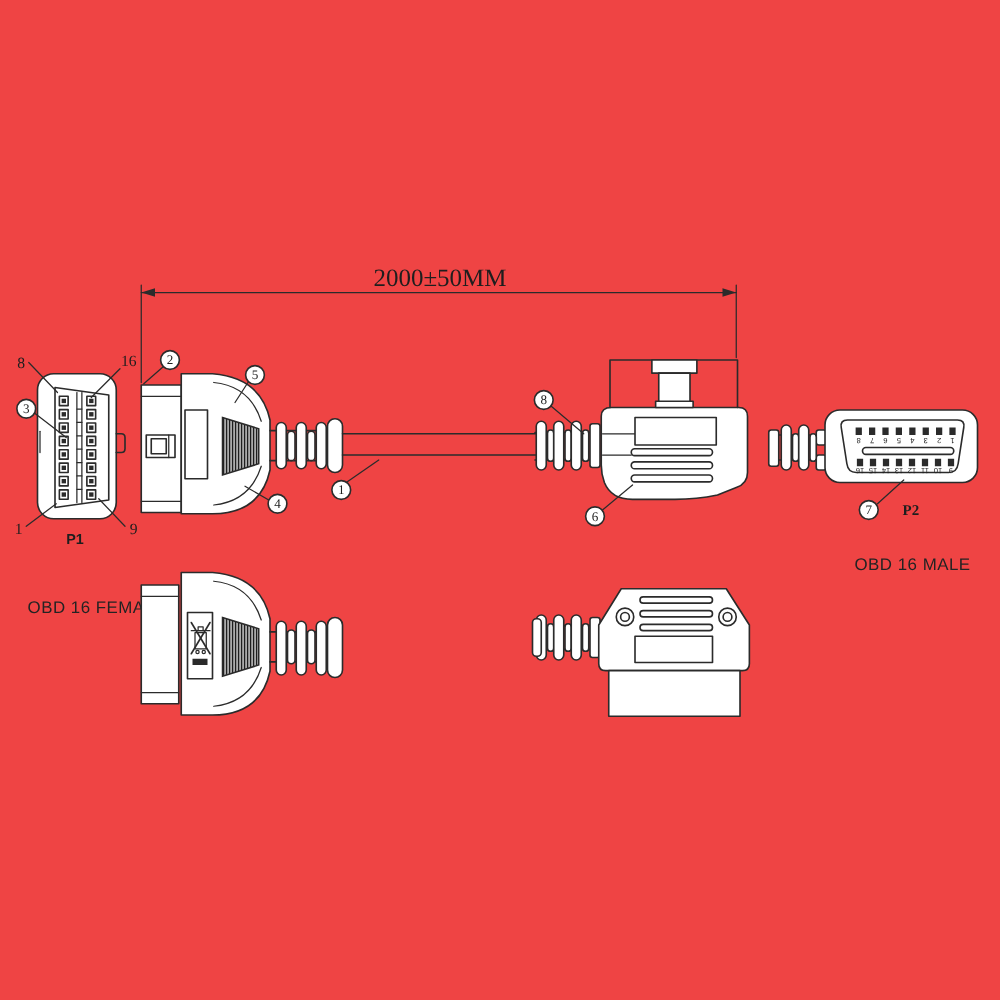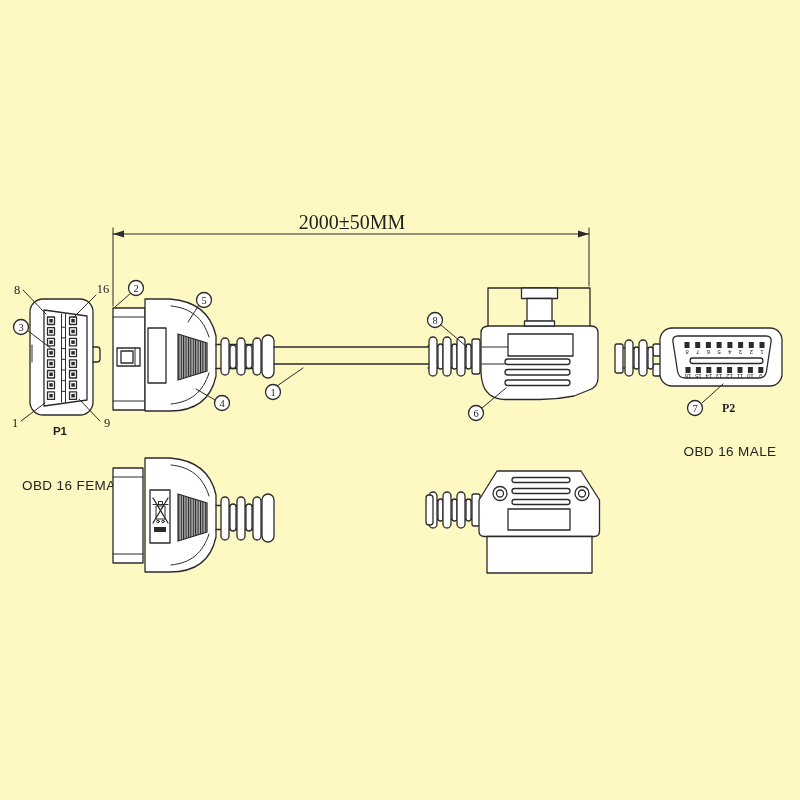--- a/index.html
+++ b/index.html
@@ -1,16 +1,16 @@
 <!DOCTYPE html>
 <html><head>
 <meta charset="utf-8">
 <style>
   html,body{margin:0;padding:0;background:#fff;}
-  .canvas{position:relative;width:800px;height:800px;background:#fef9c3;overflow:hidden;
+  .canvas{position:relative;width:800px;height:800px;background:#ef4444;overflow:hidden;
           font-family:"Liberation Sans",sans-serif;}
   svg{position:absolute;left:0;top:0;}
   .ln{fill:none;stroke:#2b2b2b;stroke-width:1.3;stroke-linecap:round;stroke-linejoin:round}
   .lnw{fill:#fff;stroke:#2b2b2b;stroke-width:1.3;stroke-linejoin:round}
   .thin{stroke-width:1}
   .dk{fill:#2b2b2b;stroke:none}
   text{fill:#1e1e1e}
   .dim{font:20px "Liberation Serif",serif}
   .num{font:12.5px "Liberation Serif",serif}
   .cnum{font:10.5px "Liberation Serif",serif}

